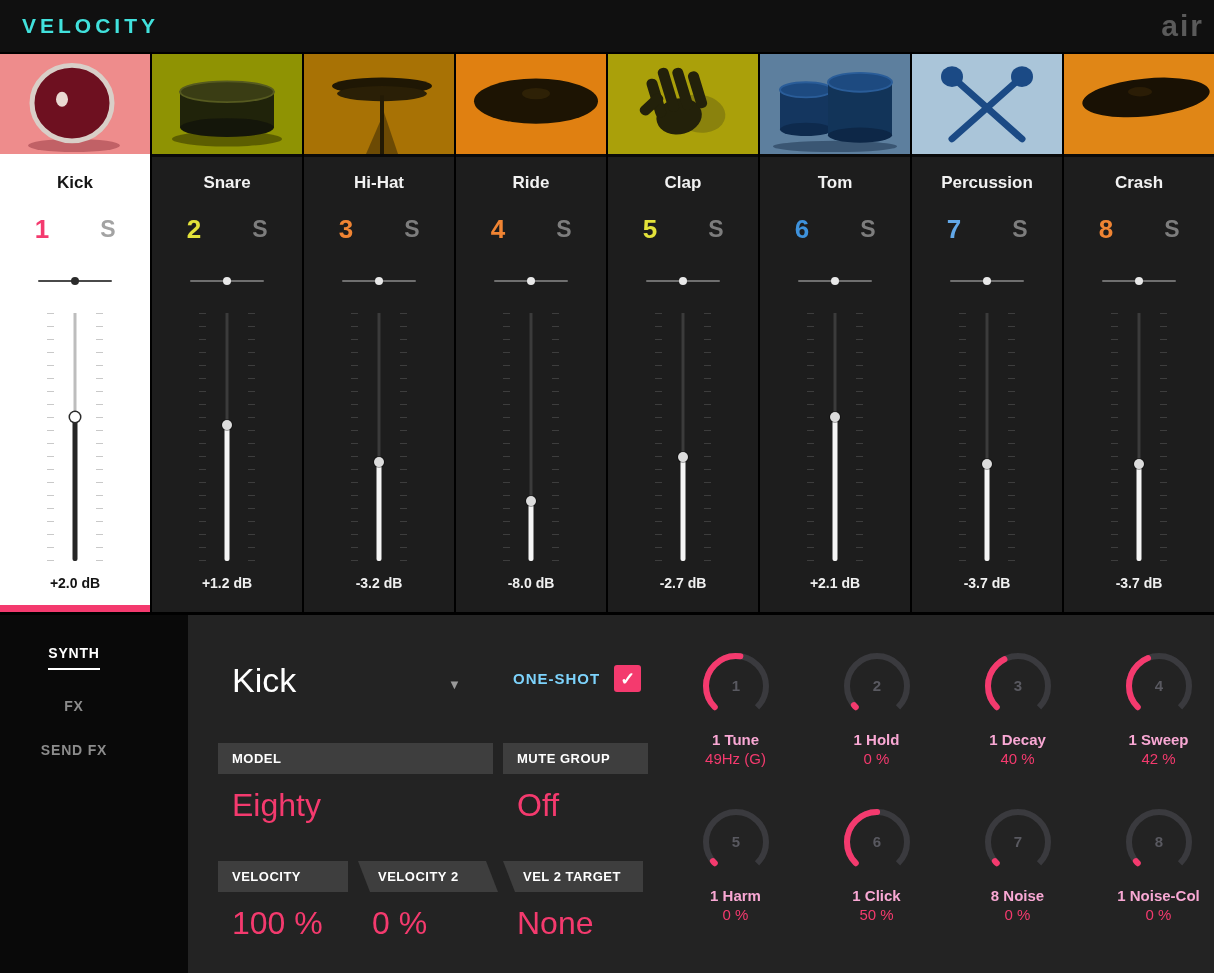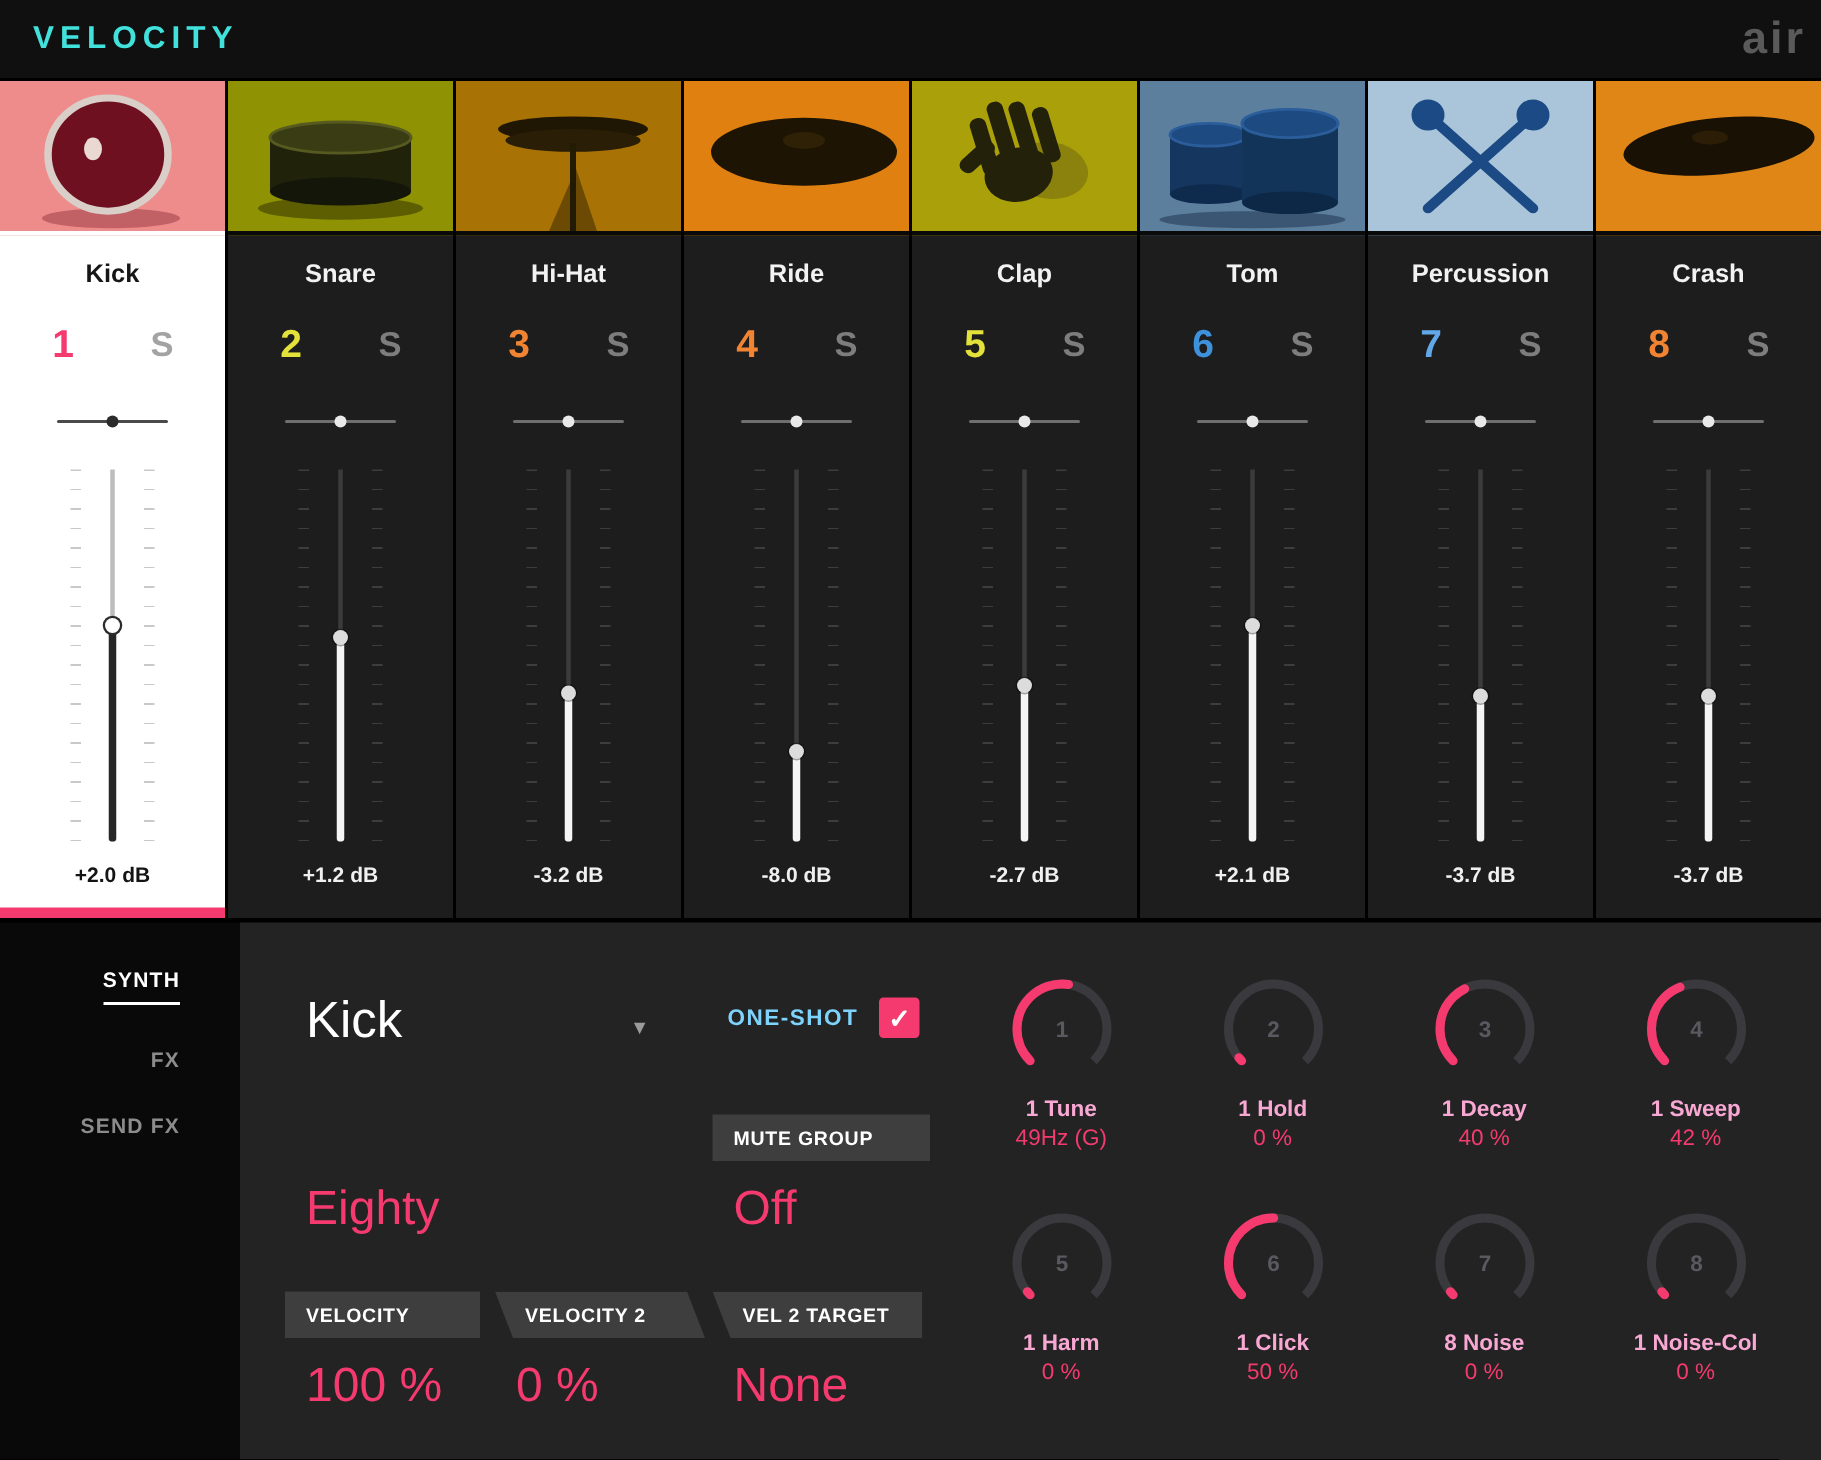--- a/index.html
+++ b/index.html
@@ -44,21 +44,21 @@
   .selected .fill { background:#262626; }
   .handle { position:absolute; left:50%; width:10px; height:10px; border-radius:50%; background:#dcdcdc; transform:translate(-50%,-50%); box-shadow:0 0 0 1px rgba(0,0,0,.35); }
   .selected .handle { background:#fff; box-shadow:0 0 0 1.5px #2b2b2b; }
   .db { margin-top:14px; font-size:14px; font-weight:700; color:#f0f0f0; }
   .selected .db { color:#141414; }
   .sel-bar { display:none; position:absolute; bottom:0; left:0; right:0; height:7px; background:var(--accent); }
   .selected .sel-bar { display:block; }
 
   
   .bottom { height:361px; padding-top:3px; background:#000; display:flex; }
-  .sidebar { width:160px; background:#090909; display:flex; flex-direction:column; align-items:flex-end; padding:30px 40px 0 0; gap:28px; }
+  .sidebar { width:188px; background:#090909; display:flex; flex-direction:column; align-items:center; padding:30px 40px 0 0; gap:28px; }
   .sb-item { font-size:14px; font-weight:700; letter-spacing:.8px; color:#8c8c8c; }
   .sb-item.active { color:#fff; border-bottom:2px solid #fff; padding-bottom:7px; }
   .editor { flex:1; background:#232323; position:relative; }
 
   .ed-title { position:absolute; left:44px; top:46px; font-size:34px; font-weight:400; color:#fff; }
   .dd { position:absolute; left:260px; top:62px; font-size:13px; color:#9a9a9a; }
   .oneshot { position:absolute; left:325px; top:50px; display:flex; align-items:center; gap:14px; }
   .oneshot-label { font-size:15px; font-weight:700; letter-spacing:1px; color:#7dd3fc; }
   .checkbox { width:27px; height:27px; background:var(--accent); border-radius:3px; color:#fff; font-size:18px; font-weight:700; display:flex; align-items:center; justify-content:center; }
 
@@ -360,20 +360,21 @@
       <div class="ed-title">Kick</div>
       <div class="dd">▼</div>
 
       <div class="oneshot">
         <span class="oneshot-label">ONE-SHOT</span>
         <span class="checkbox">
             <span>✓</span>
           </span>
       </div>
 
+      <div class="bar" id="bar-model">MODEL</div>
       <div class="bar" id="bar-mute">MUTE GROUP</div>
       <div class="val" id="val-model">Eighty</div>
       <div class="val" id="val-mute">Off</div>
 
       <div class="bar" id="bar-vel">VELOCITY</div>
       <div class="bar" id="bar-vel2">VELOCITY 2</div>
       <div class="bar" id="bar-vel2t">VEL 2 TARGET</div>
       <div class="val" id="val-vel">100 %</div>
       <div class="val" id="val-vel2">0 %</div>
       <div class="val" id="val-vel2t">None</div>

